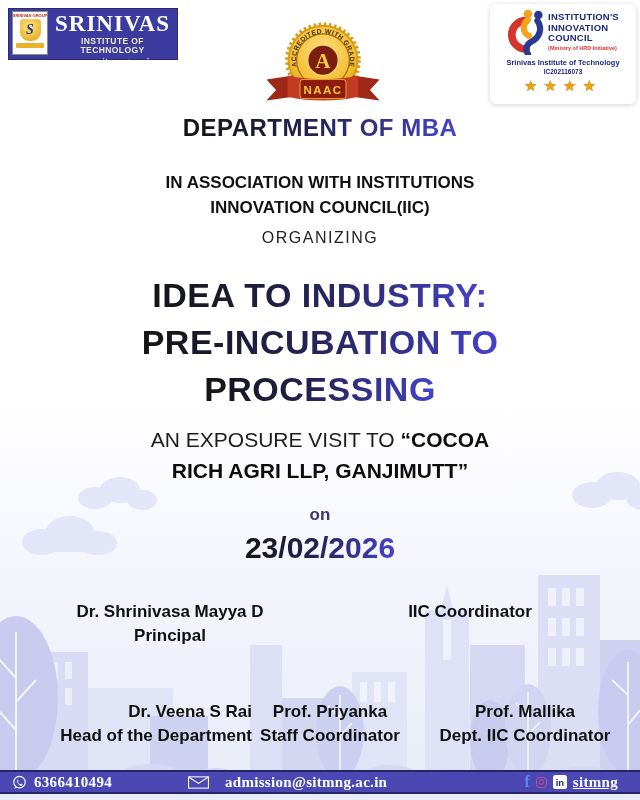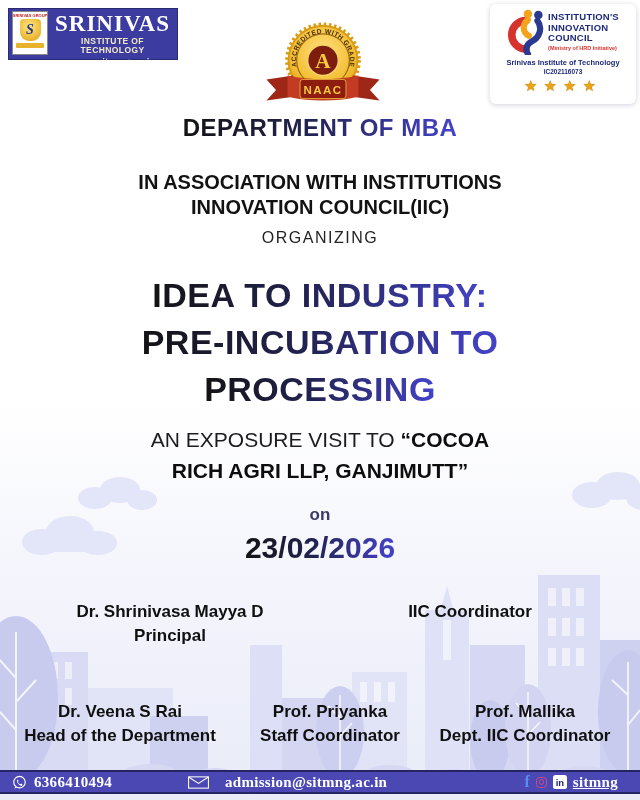--- a/index.html
+++ b/index.html
@@ -44,34 +44,34 @@
   
   .ctr { position:absolute; left:0; width:640px; text-align:center; }
   .grad { color:#26265e; }
   @supports ((background-clip:text) or (-webkit-background-clip:text)) {
     .grad { display:inline-block;
       background:linear-gradient(90deg,#141417 2%,#22224f 45%,#4342c6 98%);
       -webkit-background-clip:text; background-clip:text;
       color:transparent; -webkit-text-fill-color:transparent; }
   }
   .dept { top:114px; font-size:24px; font-weight:bold; letter-spacing:.5px; }
-  .assoc { top:170px; font-size:20px; font-weight:bold; color:#121212; line-height:25px; }
+  .assoc { top:170px; font-size:17px; font-weight:bold; color:#121212; line-height:25px; }
   .organizing { top:229px; font-size:16px; color:#232323; letter-spacing:1.5px; }
   .event { top:272px; font-size:34px; font-weight:bold; line-height:47px; letter-spacing:.5px; }
   .visit { top:424px; font-size:21px; color:#1c1c1c; line-height:31px; }
   .visit b { color:#0d0d0d; }
   .on { top:505px; font-size:17px; font-weight:bold; color:#3a3869; }
   .date { top:531px; font-size:30px; font-weight:bold; }
 
   
   .person { position:absolute; text-align:center; }
   .p-name, .p-role { font-size:17px; font-weight:bold; color:#101010; line-height:24px; }
   .r1a { top:600px; left:30px;  width:280px; }
   .r1b { top:600px; left:340px; width:260px; }
-  .r2a { top:700px; left:0px;   width:240px; }
+  .r2a { top:700px; left:12px;   width:240px;text-align:right; }
   .r2b { top:700px; left:240px; width:180px; }
   .r2c { top:700px; left:425px; width:200px; }
 
   
   .footer-bar { position:absolute; left:0; top:770px; width:640px; height:24px;
     background:#4b48b4; border-top:2px solid #262463; border-bottom:2px solid #262463;
     box-sizing:border-box; color:#fff; font-family:"Liberation Serif", serif; font-weight:bold; z-index:5; }
   .f-group { position:absolute; top:0; height:20px; display:flex; align-items:center; gap:7px; }
   .f-phone { left:12px; }
   .f-mail  { left:188px; gap:16px; }

